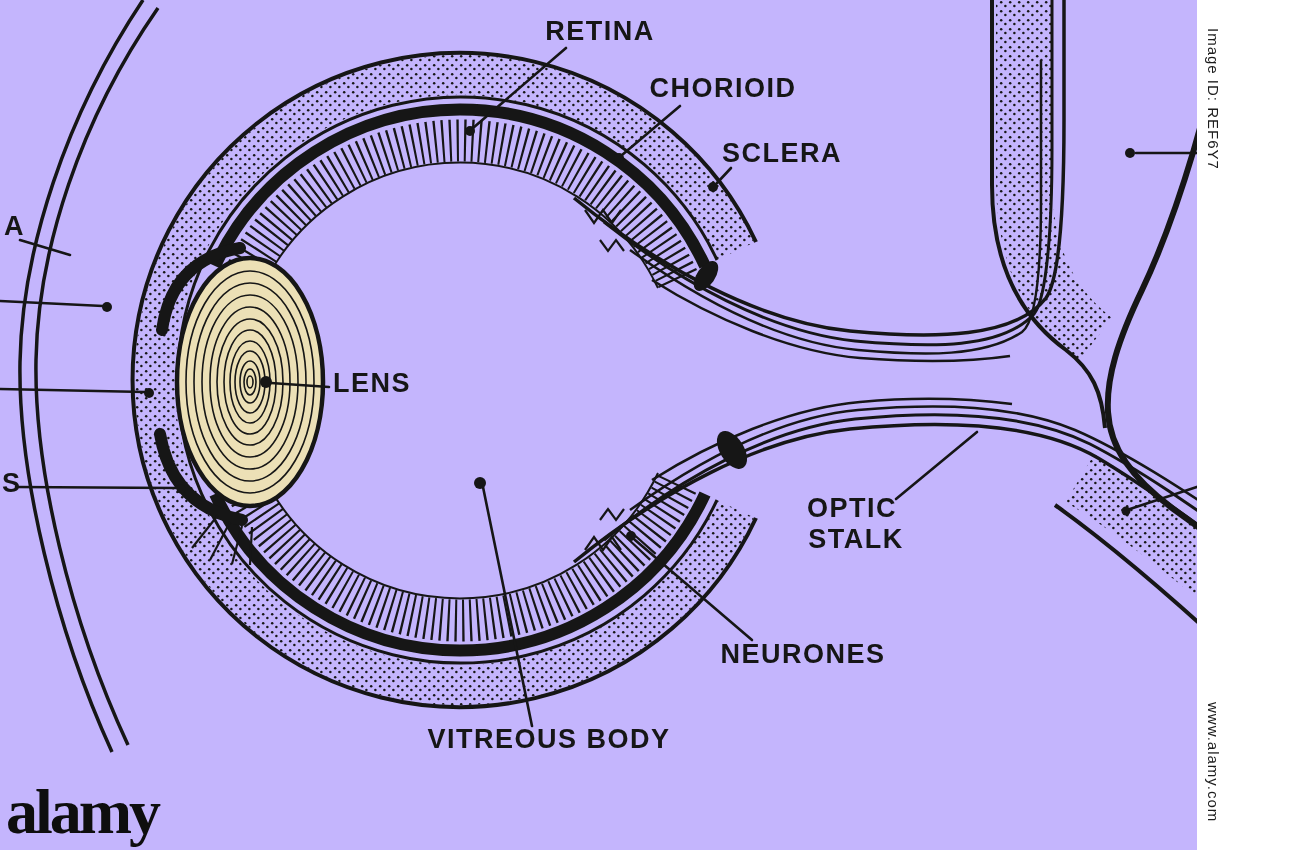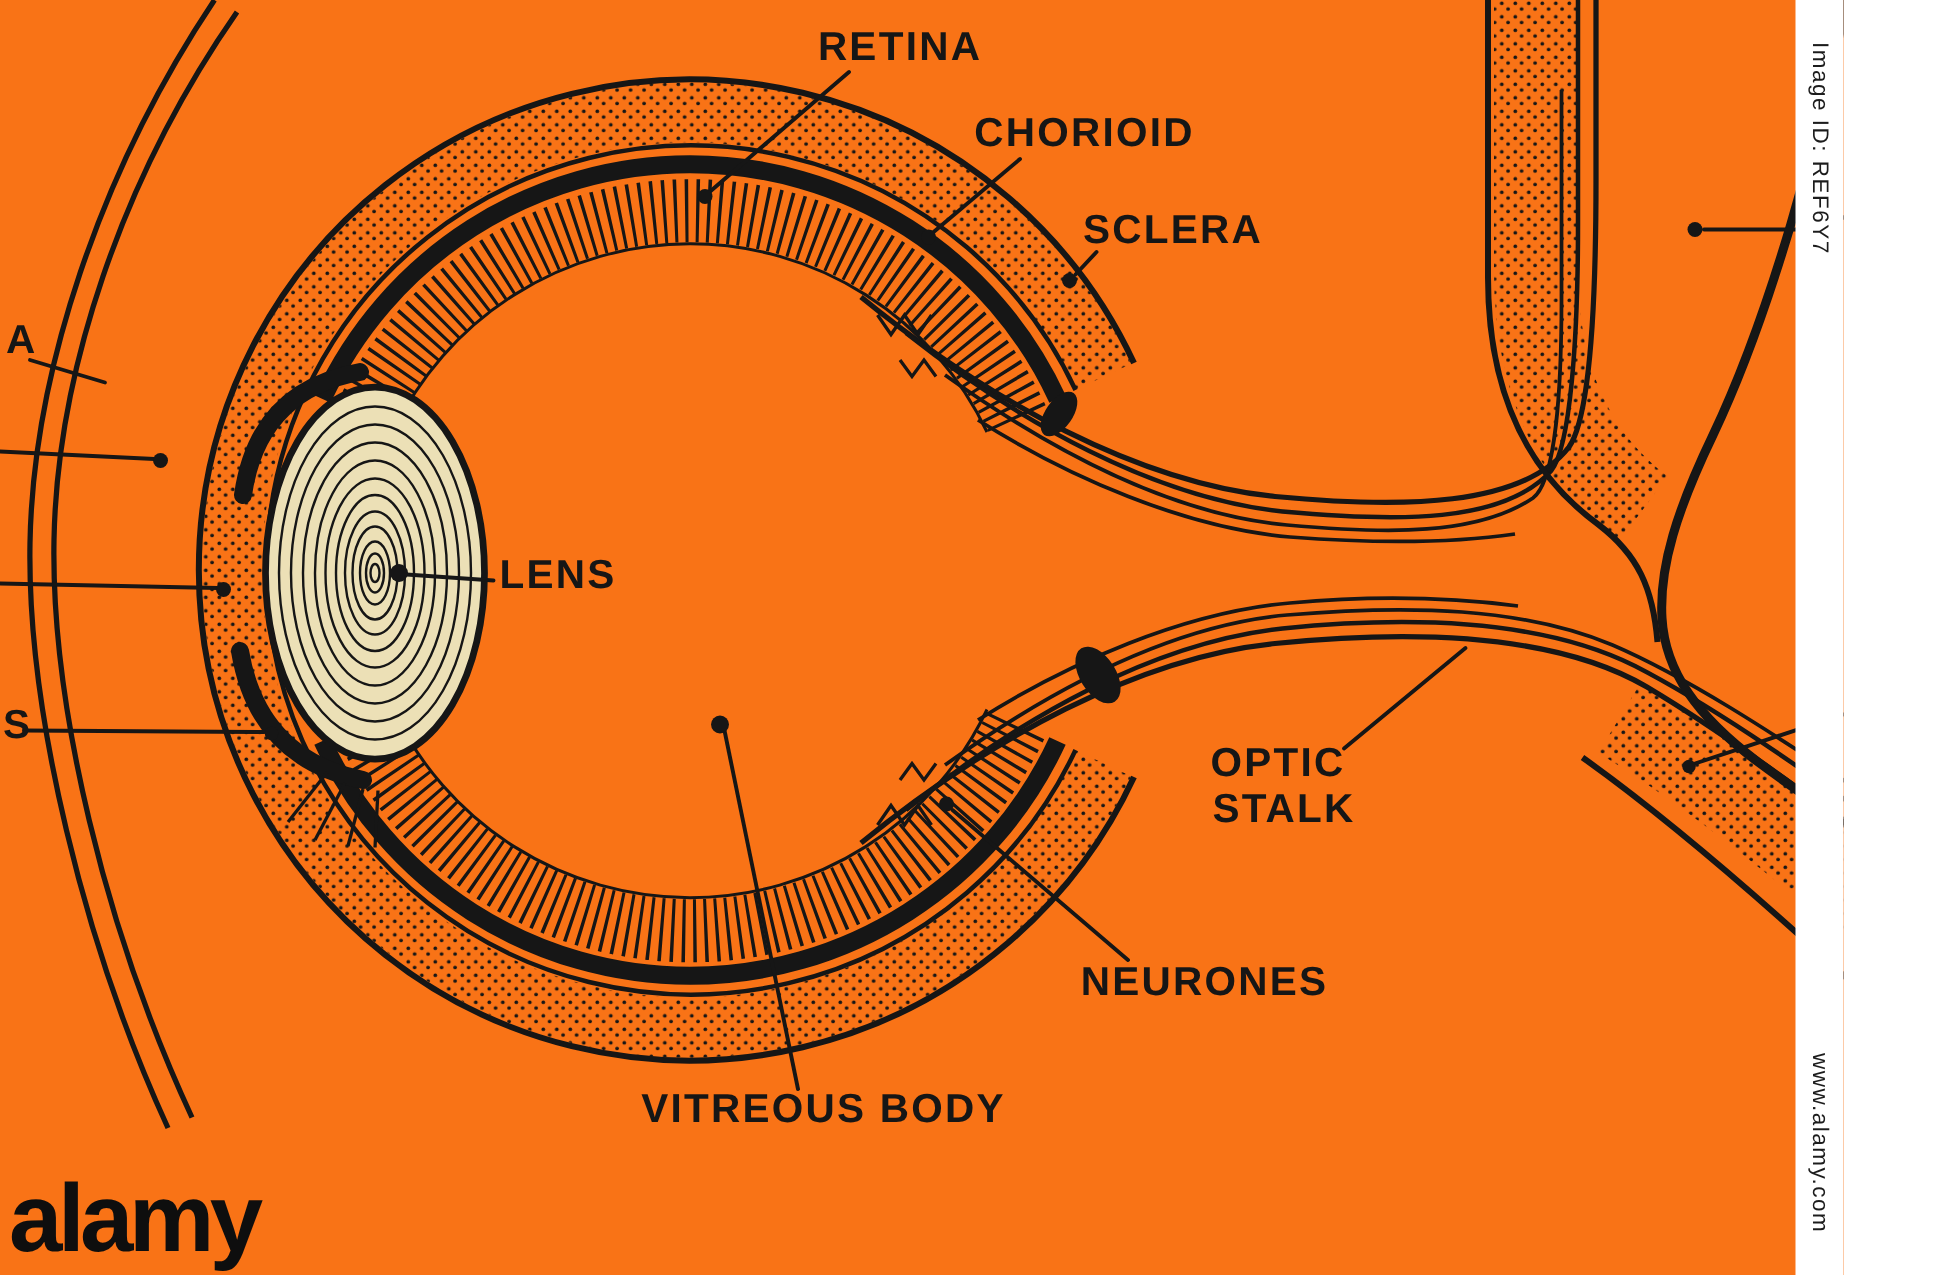--- a/index.html
+++ b/index.html
@@ -1,37 +1,37 @@
 <!DOCTYPE html>
 <html><head>
 <meta charset="utf-8">
 <style>
   html,body{margin:0;padding:0;}
   .stage{
     position:relative;
     width:1229px;height:850px;
-    background:#f97316;
+    background:#c4b5fd;
     overflow:hidden;
     font-family:"Liberation Sans",sans-serif;
   }
   .stage svg{position:absolute;left:0;top:0;}
   .lbl{
     font-family:"Liberation Sans",sans-serif;
     font-weight:700;
     font-size:27px;
     fill:#161616;
     letter-spacing:1.5px;
   }
   .ld{stroke:#161616;stroke-width:2.6;fill:none;stroke-linecap:round;}
   .dot{fill:#161616;}
   .ink{stroke:#161616;fill:none;}
   .alamy-logo{
     position:absolute;left:6px;bottom:6px;
     font-weight:800;font-size:64px;letter-spacing:-3px;
-    color:#0e0e0e;line-height:1;
+    color:#0e0e0e;line-height:1;font-family:Liberation Serif, serif;
   }
   .side-bar{
     position:absolute;top:0;right:0;width:32px;height:850px;
     background:#ffffff;
     display:flex;flex-direction:column;justify-content:space-between;align-items:center;
     padding:28px 0;box-sizing:border-box;
     z-index:5;
   }
   .side-bar span{
     writing-mode:vertical-rl;

